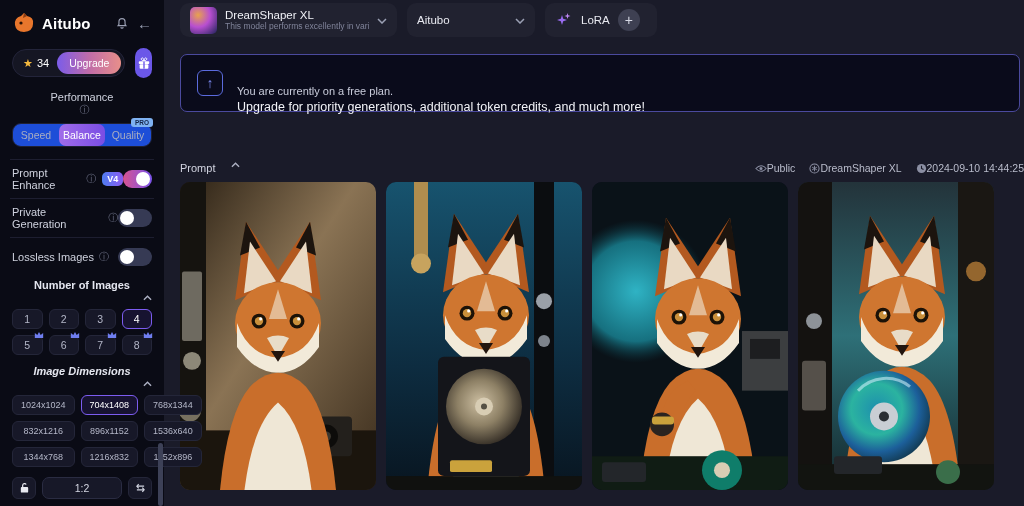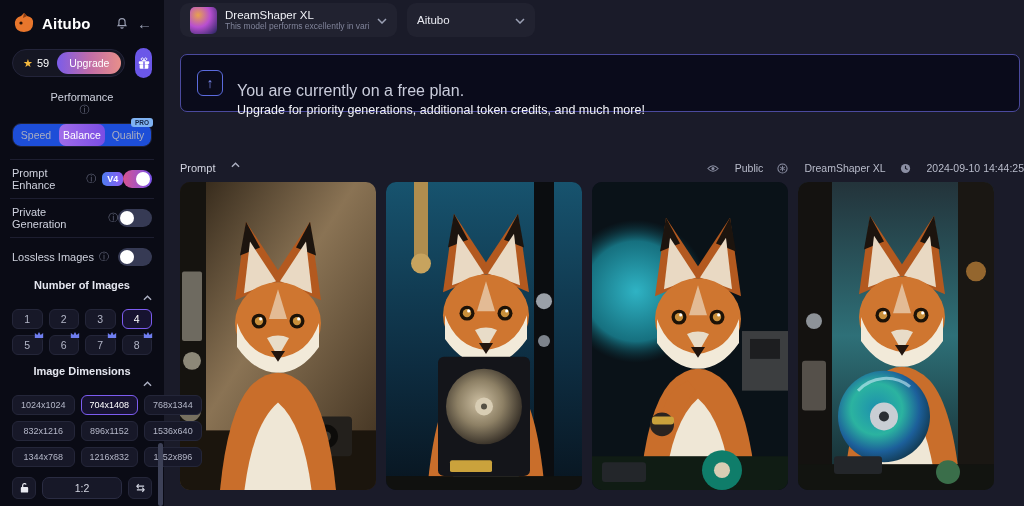--- a/index.html
+++ b/index.html
@@ -71,27 +71,27 @@
   .model-name { font-size:11.5px; color:#f0f1f6; }
   .model-desc { font-size:8.5px; color:#80849a; white-space:nowrap; overflow:hidden; }
   .chip .dd-chev { color:#9ba0b4; margin-left:8px; }
   .provider-chip { width:128px; justify-content:space-between; font-size:11.5px; color:#e8e9f0; }
   .lora-chip { width:112px; }
   .lora-label { font-size:11.5px; color:#e8e9f0; margin:0 8px; }
   .plus-btn { width:22px; height:22px; border-radius:11px; background:#3e4052; border:none; color:#d8dae6; font-size:14px; line-height:1; cursor:pointer; display:flex; align-items:center; justify-content:center; }
 
   .banner { margin:17px 4px 0 0; border:1px solid #4b4a9e; border-radius:7px; background:#0a0b1b; height:58px; display:flex; align-items:center; padding:0 16px; }
   .banner-ico { width:26px; height:26px; border-radius:6px; border:1.5px solid #5b6bdd; color:#7d8cf5; display:flex; align-items:center; justify-content:center; font-size:14px; margin-right:14px; flex-shrink:0; }
-  .banner-l1 { font-size:16px; color:#c9ccdb; margin-bottom:3px;margin-top:32px; }
+  .banner-l1 { font-size:11px; color:#c9ccdb; margin-bottom:3px;margin-top:32px; }
   .banner-l2 { font-size:12.5px; color:#f2f3f8; }
 
   .prompt-row { display:flex; align-items:center; margin-top:50px; padding-right:0; }
   .prompt-label { font-size:11px; color:#d2d4e0; display:flex; align-items:flex-start; gap:16px; cursor:pointer; }
   .meta { margin-left:auto; display:flex; align-items:center; gap:14px; font-size:10.5px; color:#b9bccb; }
-  .meta-item { display:flex; align-items:center; gap:16px; }
+  .meta-item { display:flex; align-items:center; gap:0; }
   .meta-ico { color:#8b8fa3; display:flex; align-items:center; }
   .prompt-text { font-size:10.5px; color:#a6aabb; margin-top:5px; }
 
   .images-row { display:flex; gap:10px; margin-top:8px; }
   .img-card { width:196px; height:308px; border-radius:10px; overflow:hidden; background:#101020; cursor:pointer; flex-shrink:0; }
   .img-card svg { display:block; }
 </style>
 </head>
 <body>
 
@@ -135,21 +135,21 @@
         <path d="M3.5,11 L12.5,11 L11.5,9.5 L11.5,6.5 A3.5,3.5 0 0 0 4.5,6.5 L4.5,9.5 Z"></path>
           <path d="M6.5,12.8 A1.6,1.6 0 0 0 9.5,12.8"></path>
       </svg>
     </span>
     <span class="hdr-ico" style="font-size:15px;">←</span>
   </div>
 
   <div class="credits-row">
     <div class="credits-pill">
       <span class="star">★</span>
-      <span class="credit-count">59</span>
+      <span class="credit-count">34</span>
       <button class="upgrade-btn">Upgrade</button>
     </div>
     <button class="gift-btn">
       <svg width="14" height="14" viewBox="0 0 16 16">
         <rect x="2" y="6" width="12" height="3" rx="1" fill="#fff"></rect>
           <rect x="3" y="9.5" width="10" height="5" rx="1" fill="#fff"></rect>
         <rect x="7.2" y="6" width="1.6" height="8.5" fill="#6b57e8"></rect>
         <path d="M8,5.5 C5,5.5 4,3 5.5,2.3 C7,1.6 8,3.8 8,5.5 C8,3.8 9,1.6 10.5,2.3 C12,3 11,5.5 8,5.5 Z" fill="none" stroke="#fff" stroke-width="1.1"></path>
       </svg>
     </button>
@@ -224,21 +224,21 @@
       <svg class="crown" width="10" height="8" viewBox="0 0 12 9">
           <path d="M1,8 L1,2 L4,4.5 L6,1 L8,4.5 L11,2 L11,8 Z" fill="#6f7ef0"></path>
         </svg></div>
     <div class="opt-btn"><span>8</span>
       <svg class="crown" width="10" height="8" viewBox="0 0 12 9">
           <path d="M1,8 L1,2 L4,4.5 L6,1 L8,4.5 L11,2 L11,8 Z" fill="#6f7ef0"></path>
         </svg></div>
   </div>
 
   <div class="sec-label">
-    <span style="font-weight:bold;color:#e4e6ef;">Image Dimensions</span>
+    <span style="font-weight:bold;color:#e4e6ef;font-style:italic;">Image Dimensions</span>
     <span class="chev">
       <svg width="9" height="6" viewBox="0 0 10 6" fill="none" stroke="#aeb2c4" stroke-width="1.5">
           <path d="M1,5 L5,1 L9,5"></path>
         </svg>
     </span>
   </div>
   <div class="dim-grid">
     <div class="opt-btn">1024x1024</div>
     <div class="opt-btn sel">704x1408</div>
     <div class="opt-btn">768x1344</div>
@@ -296,20 +296,28 @@
           </svg>
       </span>
     </div>
     <div class="chip provider-chip">
       <span>Aitubo</span>
       <span class="dd-chev">
         <svg width="10" height="6" viewBox="0 0 10 6" fill="none" stroke="#9ba0b4" stroke-width="1.5">
             <path d="M1,1 L5,5 L9,1"></path>
           </svg>
       </span>
+    </div>
+    <div class="chip lora-chip">
+      <svg width="18" height="18" viewBox="0 0 18 18">
+        <path d="M7,4 L8.2,7.8 L12,9 L8.2,10.2 L7,14 L5.8,10.2 L2,9 L5.8,7.8 Z" fill="#9a6cf0"></path>
+        <path d="M12.5,2 L13.2,4.3 L15.5,5 L13.2,5.7 L12.5,8 L11.8,5.7 L9.5,5 L11.8,4.3 Z" fill="#c08af5"></path>
+      </svg>
+      <span class="lora-label">LoRA</span>
+      <button class="plus-btn">+</button>
     </div>
   </div>
 
   <div class="banner">
     <div class="banner-ico">↑</div>
     <div>
       <div class="banner-l1">You are currently on a free plan.</div>
       <div class="banner-l2">Upgrade for priority generations, additional token credits, and much more!</div>
     </div>
   </div>

